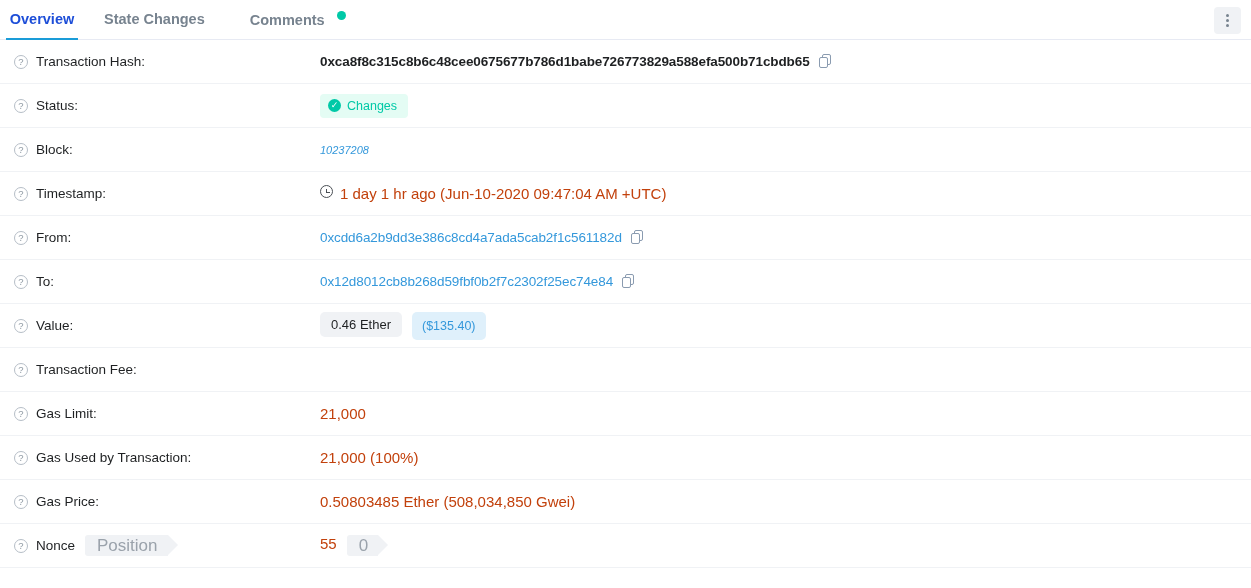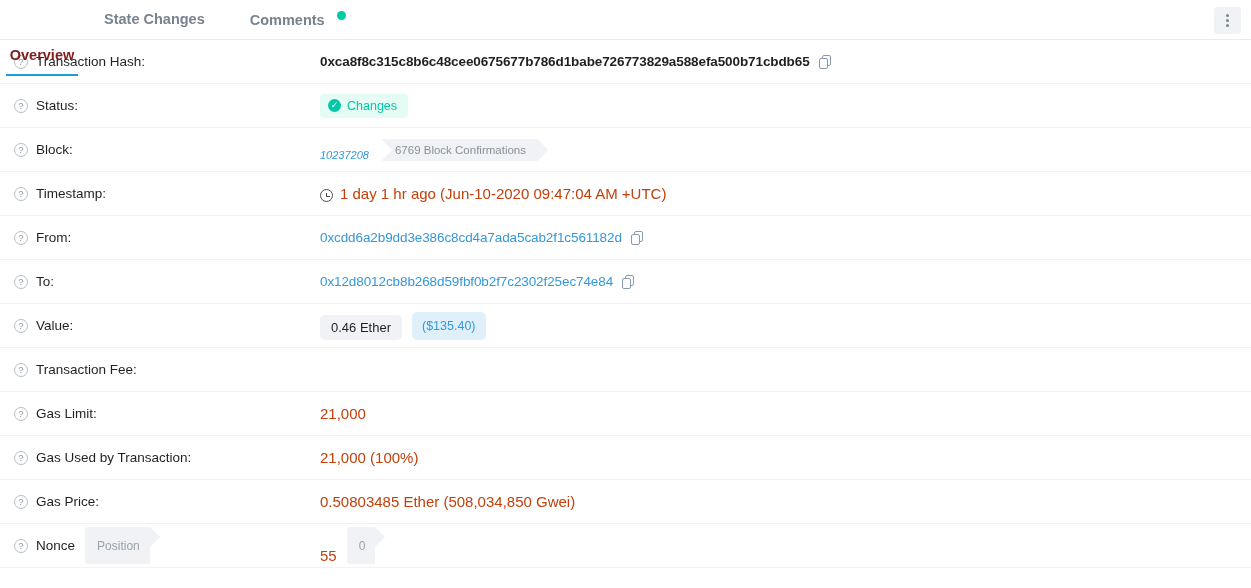--- a/index.html
+++ b/index.html
@@ -29,22 +29,21 @@
     position: relative;
     font-size: 14.5px;
     font-weight: 700;
     color: #77838f;
     padding: 11px 0 12px 0;
     margin: 0 0 0 0;
     cursor: pointer;
     white-space: nowrap;
   }
   .tab.active {
-    color: #7f1d1d;
-    margin-top: 36px;
+    color: #1d4ed8;
   }
   .tab.active::after {
     content: "";
     position: absolute;
     left: 0;
     right: 0;
     bottom: -1px;
     height: 2px;
     background: #1a9cd8;
   }
@@ -96,21 +95,21 @@
     display: flex;
     align-items: center;
     width: 306px;
     flex: 0 0 306px;
     font-size: 13.5px;
     color: #1e2022;
     white-space: nowrap;
   }
   .value {
     display: flex;
-    align-items: flex-end;
+    align-items: flex-start;
     font-size: 13.5px;
     color: #1e2022;
     flex: 1 1 auto;
     min-width: 0;
   }
 
   
   .qmark {
     flex: 0 0 auto;
     width: 14px;
@@ -252,22 +251,22 @@
     border-bottom: 11px solid transparent;
     border-left: 10px solid #f0f2f5;
   }
 
   .tag-position {
     position: relative;
     display: inline-flex;
     align-items: center;
     background: #f0f2f5;
     color: #9aa2ab;
-    font-size: 12px;
-    height: 37px;
+    font-size: 17px;
+    height: 21px;
     padding: 0 10px 0 12px;
     margin-left: 10px;
     border-radius: 3px 0 0 3px;
     white-space: nowrap;
   }
   .tag-position::after {
     content: "";
     position: absolute;
     right: -10px; top: 0;
     border-top: 10.5px solid transparent;
@@ -349,23 +348,20 @@
     </div>
   </div>
 
   <div class="row">
     <div class="label">
       <span class="qmark">?</span>
       <span>Block:</span>
     </div>
     <div class="value">
       <a class="block-link">10237208</a>
-      <span class="tag-arrow">
-        <span>6769 Block Confirmations</span>
-      </span>
     </div>
   </div>
 
   <div class="row">
     <div class="label">
       <span class="qmark">?</span>
       <span>Timestamp:</span>
     </div>
     <div class="value">
       <span class="clock-icon"></span>

